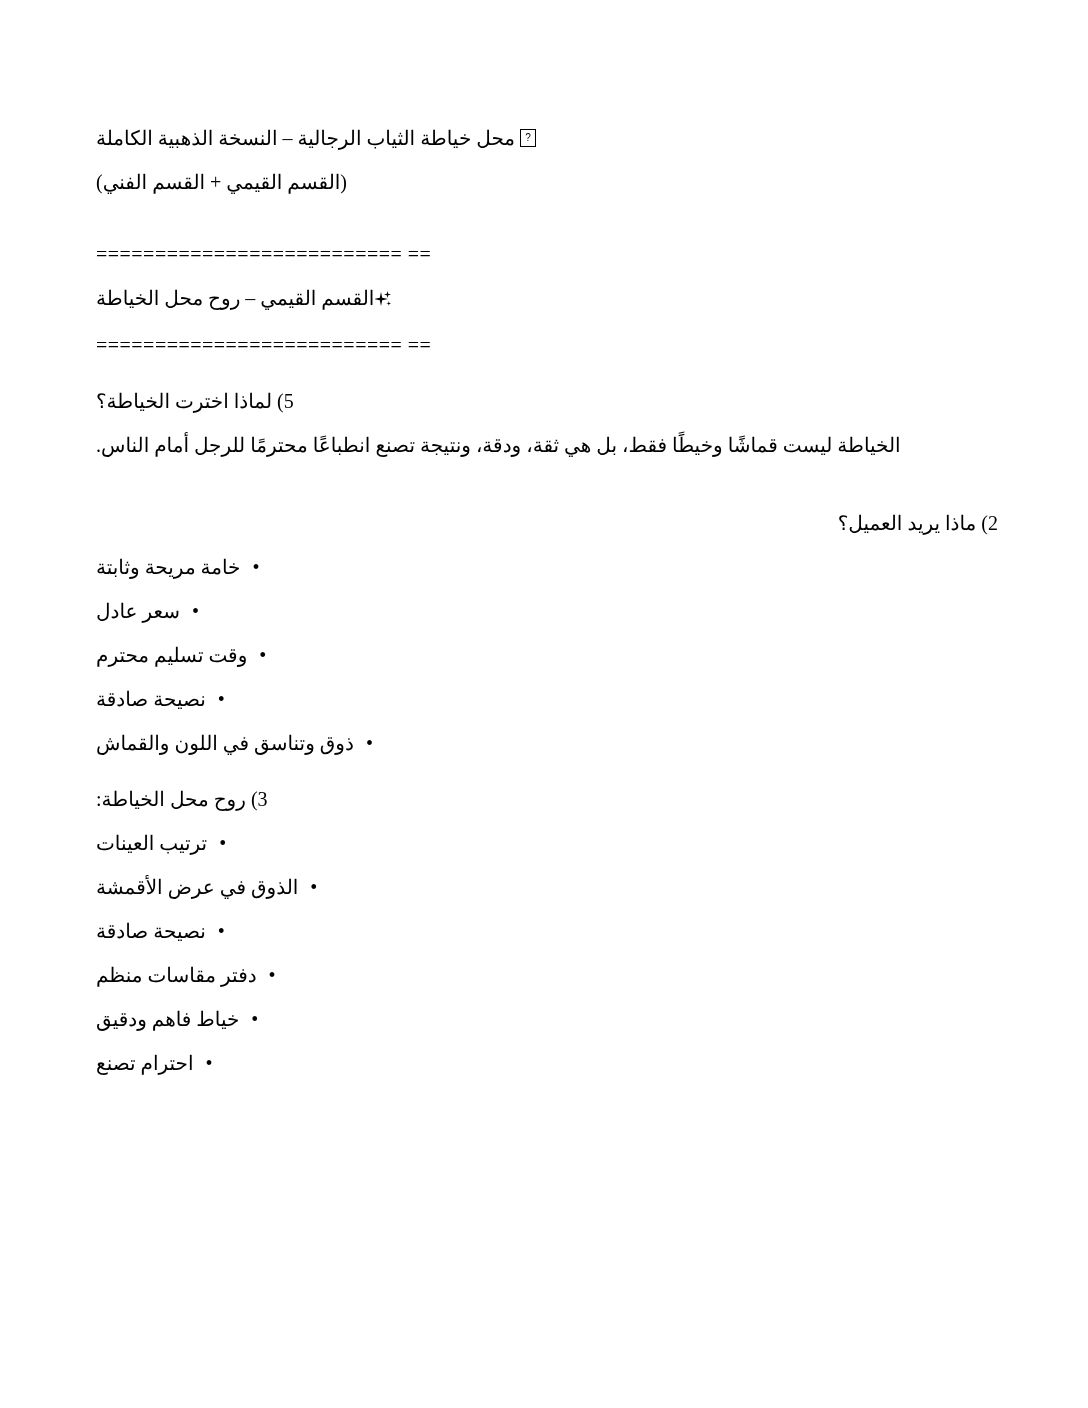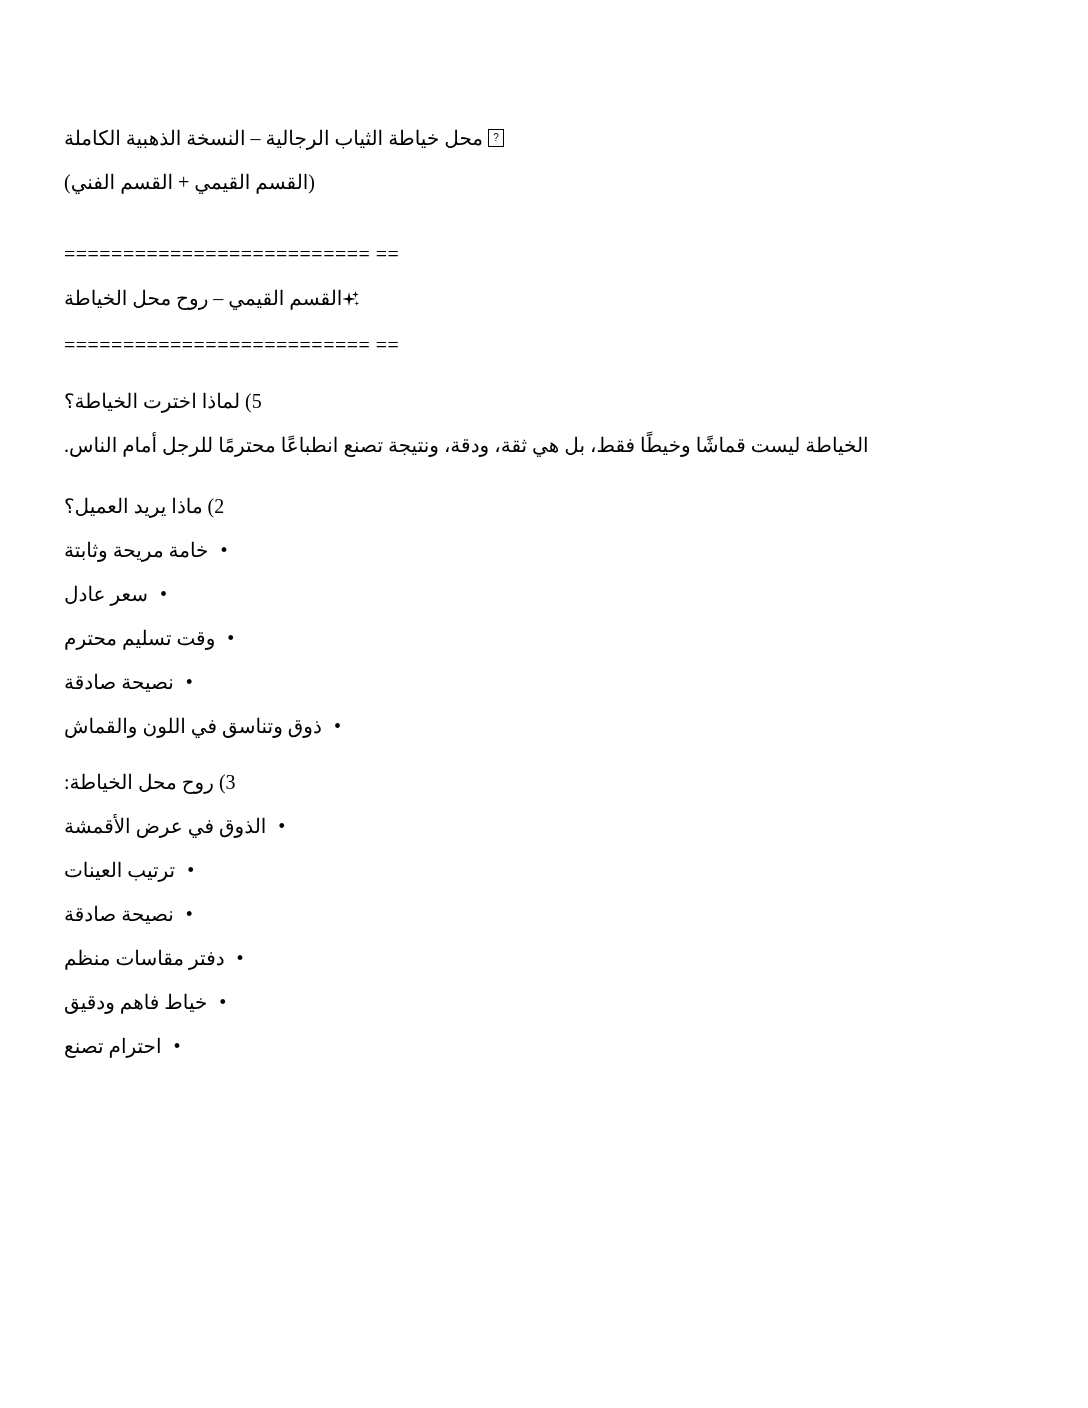--- a/index.html
+++ b/index.html
@@ -6,40 +6,40 @@
   body {
     width: 1088px; height: 1408px;
     background: #ffffff;
     font-family: "Liberation Serif", "DejaVu Serif", serif;
     color: #000000;
     overflow: hidden;
   }
   .page {
     box-sizing: border-box;
     width: 1088px; height: 1408px;
-    padding: 125px 90px 0 64px;
+    padding: 125px 90px 0 96px;
   }
   .ln {
     margin: 0 0 18px 0;
     font-size: 20px;
     line-height: 26px;
     direction: rtl;          
     text-align: left;        
     white-space: nowrap;
   }
   .sep {
     direction: ltr;
     text-align: left;
     letter-spacing: 0.5px;
     font-size: 20px;
   }
   .mt-sep1 { margin-top: 46px; }
   .mt-sep2 { margin-top: 10px; }
   .mt-h1   { margin-top: 30px; }
-  .mt-h2   { margin-top: 35px; }
+  .mt-h2   { margin-top: 52px; text-align: right; }
   .mt-h3   { margin-top: 30px; }
 
   
   .tofu {
     display: inline-block;
     width: 14px; height: 16px;
     border: 1.3px solid #000;
     margin: 0 2px;
     margin-inline-end: 5px;
     vertical-align: -2px;
@@ -90,20 +90,20 @@
   <p class="ln">الخياطة ليست قماشًا وخيطًا فقط، بل هي ثقة، ودقة، ونتيجة تصنع انطباعًا محترمًا للرجل أمام الناس.</p>
 
   <p class="ln mt-h2">2) ماذا يريد العميل؟</p>
   <p class="ln"><span class="bullet">•</span><span>خامة مريحة وثابتة</span></p>
   <p class="ln"><span class="bullet">•</span><span>سعر عادل</span></p>
   <p class="ln"><span class="bullet">•</span><span>وقت تسليم محترم</span></p>
   <p class="ln"><span class="bullet">•</span><span>نصيحة صادقة</span></p>
   <p class="ln"><span class="bullet">•</span><span>ذوق وتناسق في اللون والقماش</span></p>
 
   <p class="ln mt-h3">3) روح محل الخياطة:</p>
+  <p class="ln"><span class="bullet">•</span><span>ترتيب العينات</span></p>
   <p class="ln"><span class="bullet">•</span><span>الذوق في عرض الأقمشة</span></p>
-  <p class="ln"><span class="bullet">•</span><span>ترتيب العينات</span></p>
   <p class="ln"><span class="bullet">•</span><span>نصيحة صادقة</span></p>
   <p class="ln"><span class="bullet">•</span><span>دفتر مقاسات منظم</span></p>
   <p class="ln"><span class="bullet">•</span><span>خياط فاهم ودقيق</span></p>
   <p class="ln"><span class="bullet">•</span><span>احترام تصنع</span></p>
 
 </div>
 
 </body></html>

